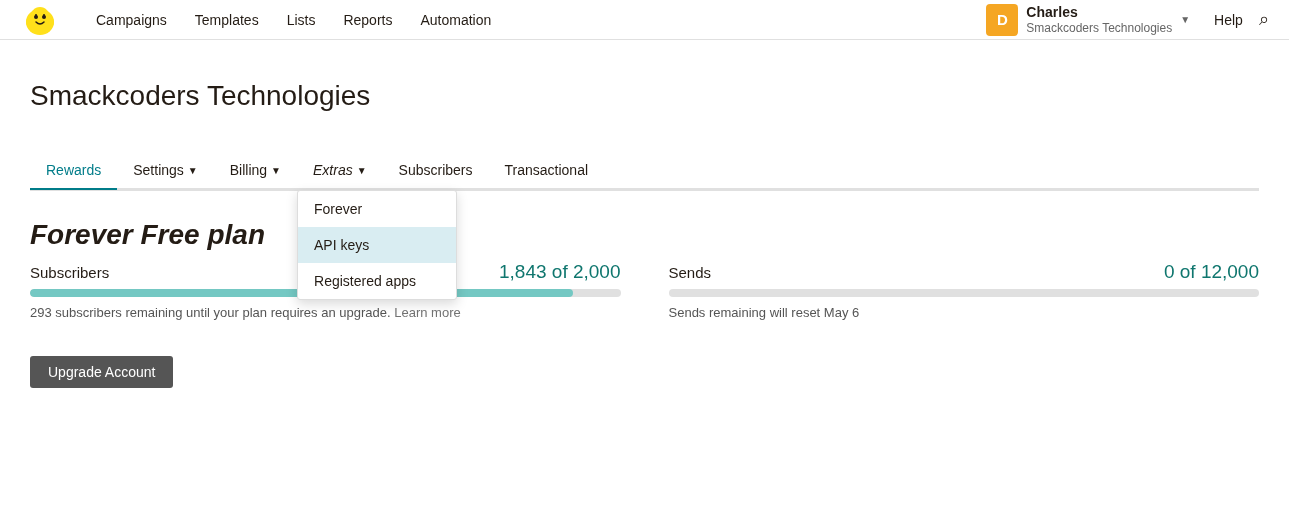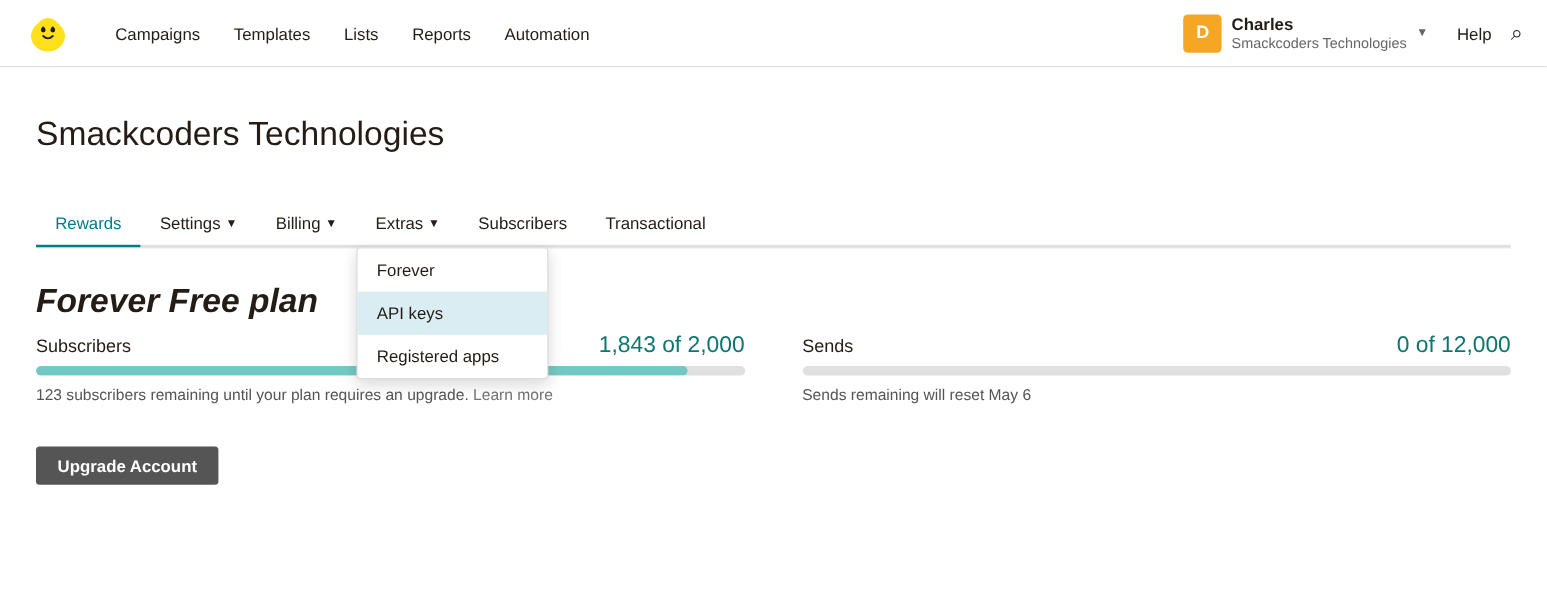--- a/index.html
+++ b/index.html
@@ -2,21 +2,21 @@
 <html><head>
   <meta charset="utf-8">
   <style>
     * { margin: 0; padding: 0; box-sizing: border-box; }
     body { font-family: -apple-system, BlinkMacSystemFont, 'Helvetica Neue', Arial, sans-serif; background: #fff; color: #241c15; font-size: 14px; }
 
     
     .top-nav {
       display: flex;
       align-items: center;
-      height: 56px;
+      height: 40px;
       background: #fff;
       border-bottom: 1px solid #e0e0e0;
       padding: 0 20px;
       position: relative;
       z-index: 100;
     }
     .logo-wrap {
       display: flex;
       align-items: center;
       margin-right: 24px;
@@ -151,21 +151,21 @@
     .stat-note a { color: #737373; text-decoration: none; }
 
     .upgrade-btn {
       margin-top: 24px;
       padding: 8px 18px;
       background: #555;
       color: #fff;
       border: none;
       border-radius: 3px;
       font-size: 14px;
-      font-weight: 700;
+      font-weight: 400;
       cursor: pointer;
     }
 
     .divider { border: none; border-top: 1px solid #e0e0e0; margin: 0; }
   </style>
 </head>
 <body>
 
 <nav class="top-nav">
   <div class="logo-wrap">
@@ -210,21 +210,21 @@
     <a class="tab-item active">Rewards</a>
     <a class="tab-item">
       <span>Settings</span>
       <span class="tab-chevron">▼</span>
     </a>
     <a class="tab-item">
       <span>Billing</span>
       <span class="tab-chevron">▼</span>
     </a>
     <div class="tab-item tab-dropdown-wrapper" style="padding:0;position:relative;">
-      <span style="padding:10px 16px;display:flex;align-items:center;gap:4px;">
+      <span style="padding:10px 16px;display:flex;align-items:center;gap:4px;font-style:italic;">
         <span>Extras</span>
         <span class="tab-chevron">▼</span>
       </span>
 
       <div class="dropdown-menu">
         <div class="dropdown-item">Forever</div>
         <div class="dropdown-item highlighted">API keys</div>
         <div class="dropdown-item">Registered apps</div>
       </div>
     </div>
@@ -243,21 +243,21 @@
         <div class="stat-header">
           <span class="stat-label">Subscribers</span>
           <span class="stat-value">
             <span>1,843 of 2,000</span>
           </span>
         </div>
         <div class="progress-bar-bg">
           <div class="progress-bar-fill" style="width:92%"></div>
         </div>
         <div class="stat-note">
-          <span>123 subscribers remaining until your plan requires an upgrade.</span>
+          <span>293 subscribers remaining until your plan requires an upgrade.</span>
           <a href="#">Learn more</a>
         </div>
       </div>
 
       <div class="stat-block">
         <div class="stat-header">
           <span class="stat-label">Sends</span>
           <span class="stat-value">0 of 12,000</span>
         </div>
         <div class="progress-bar-bg">

